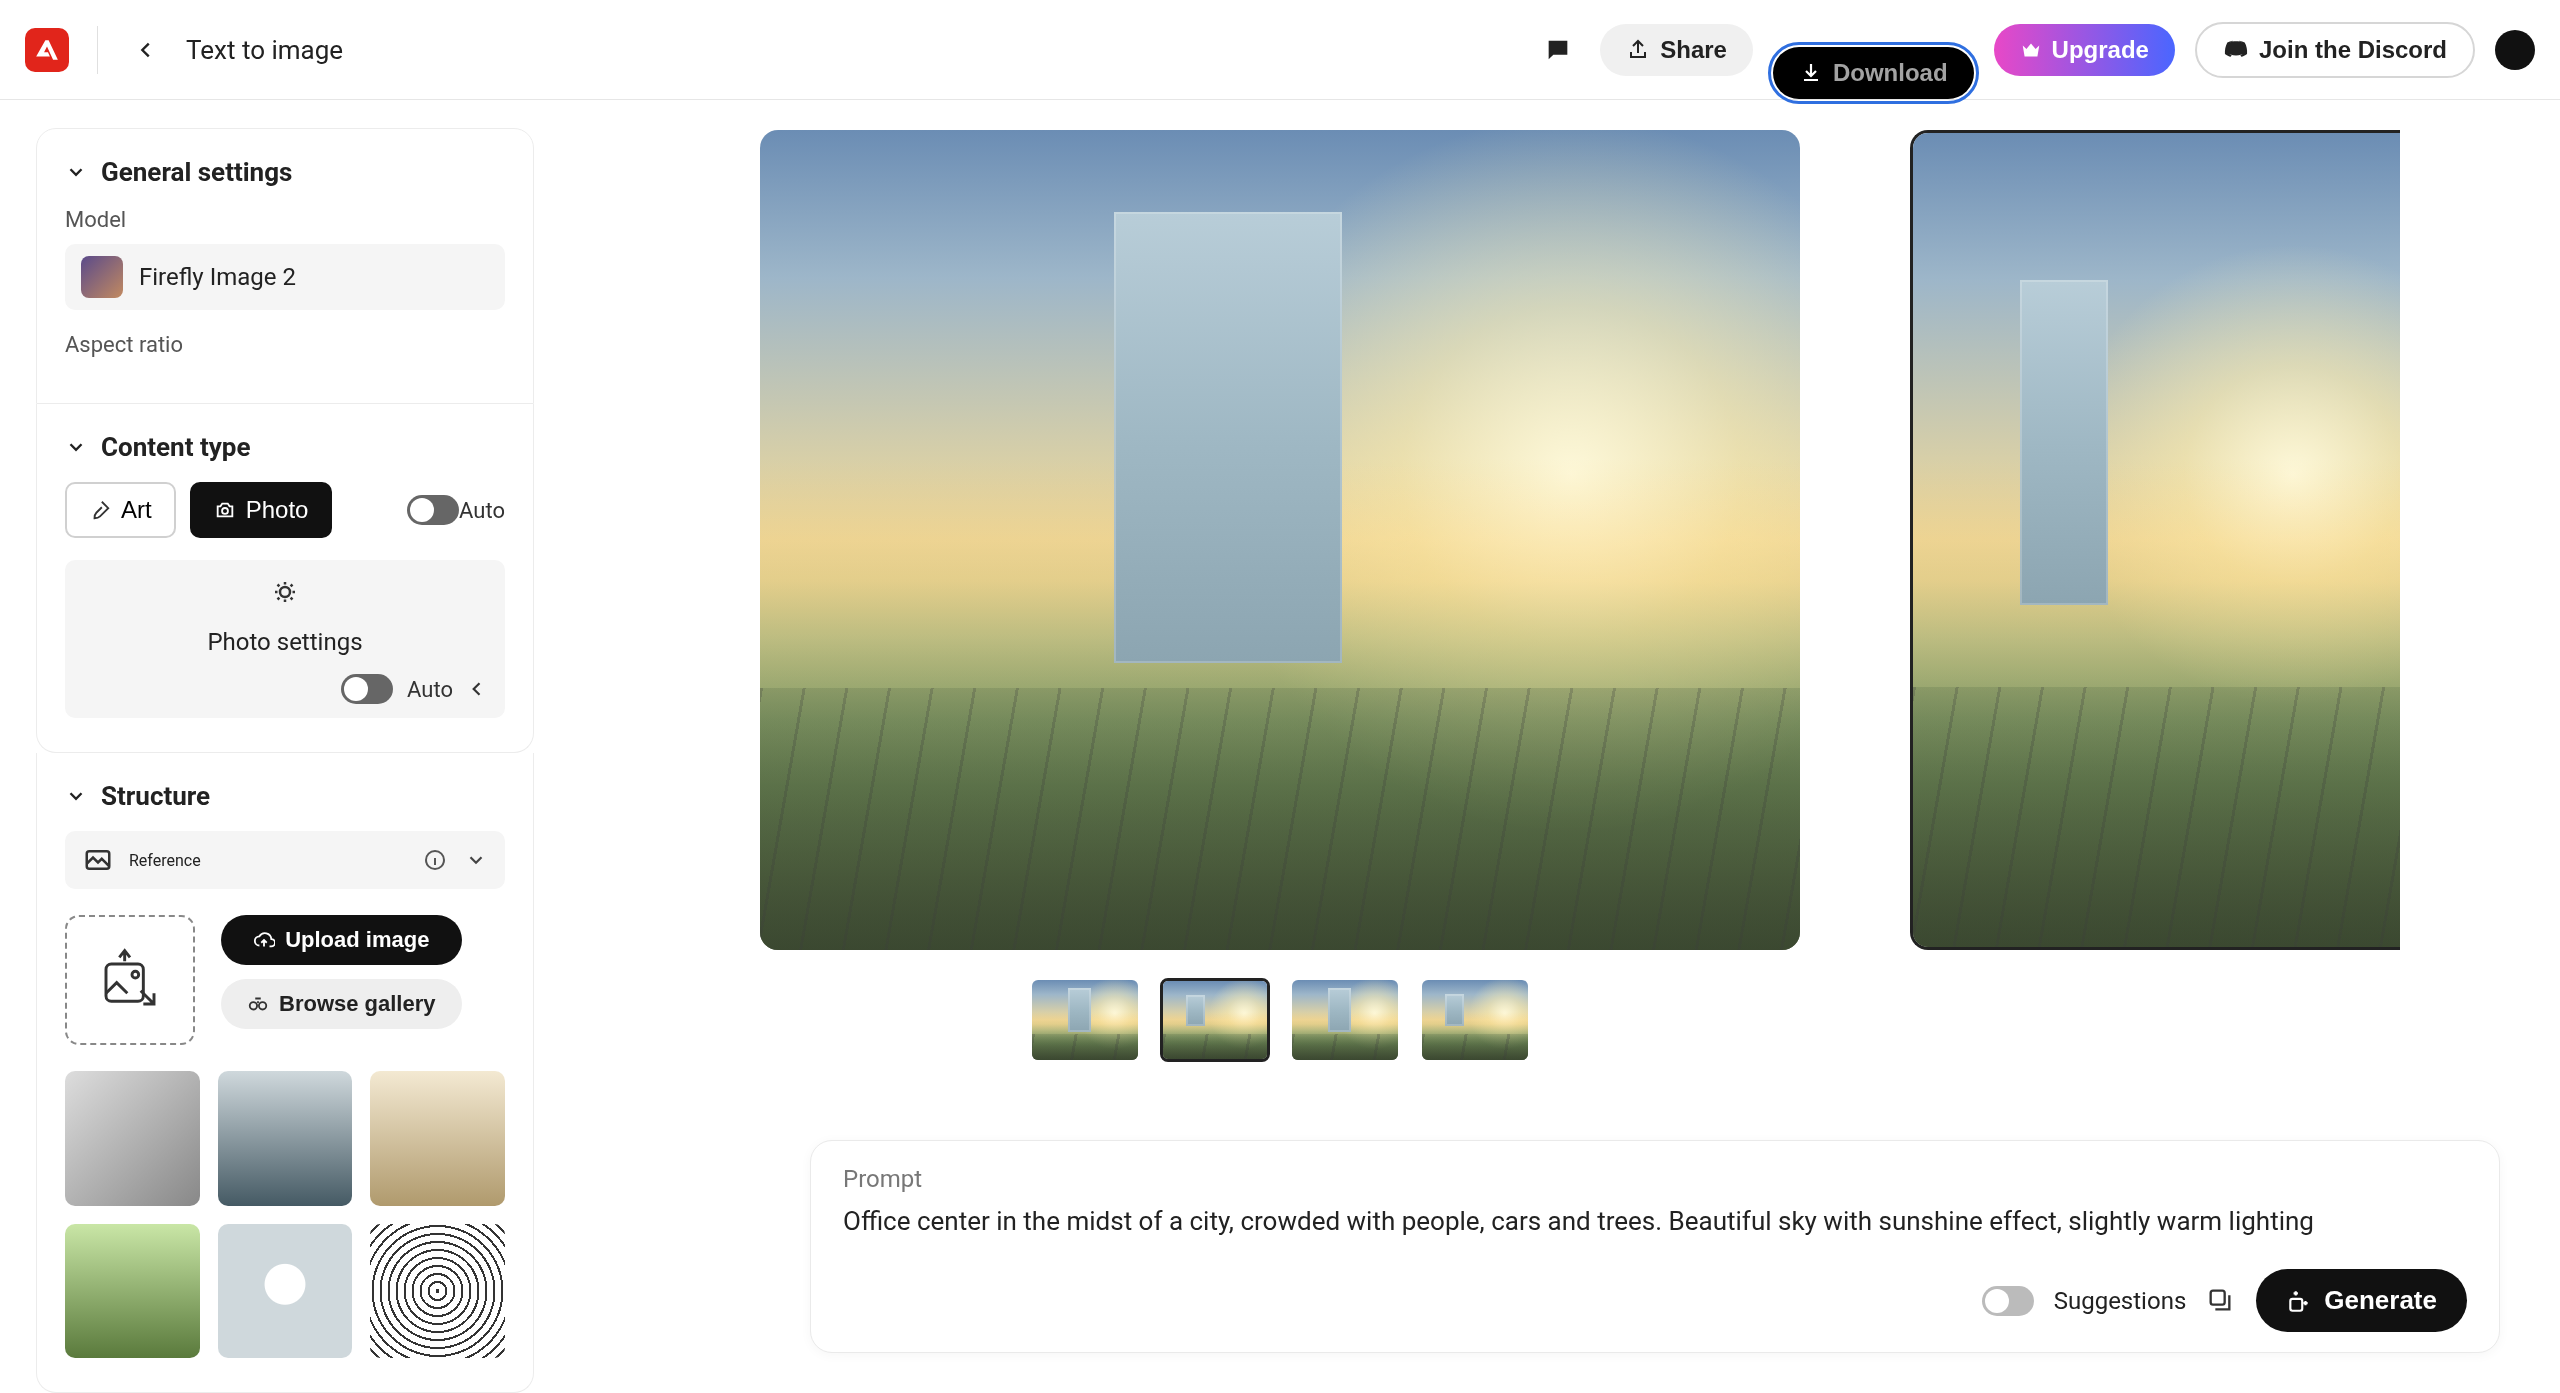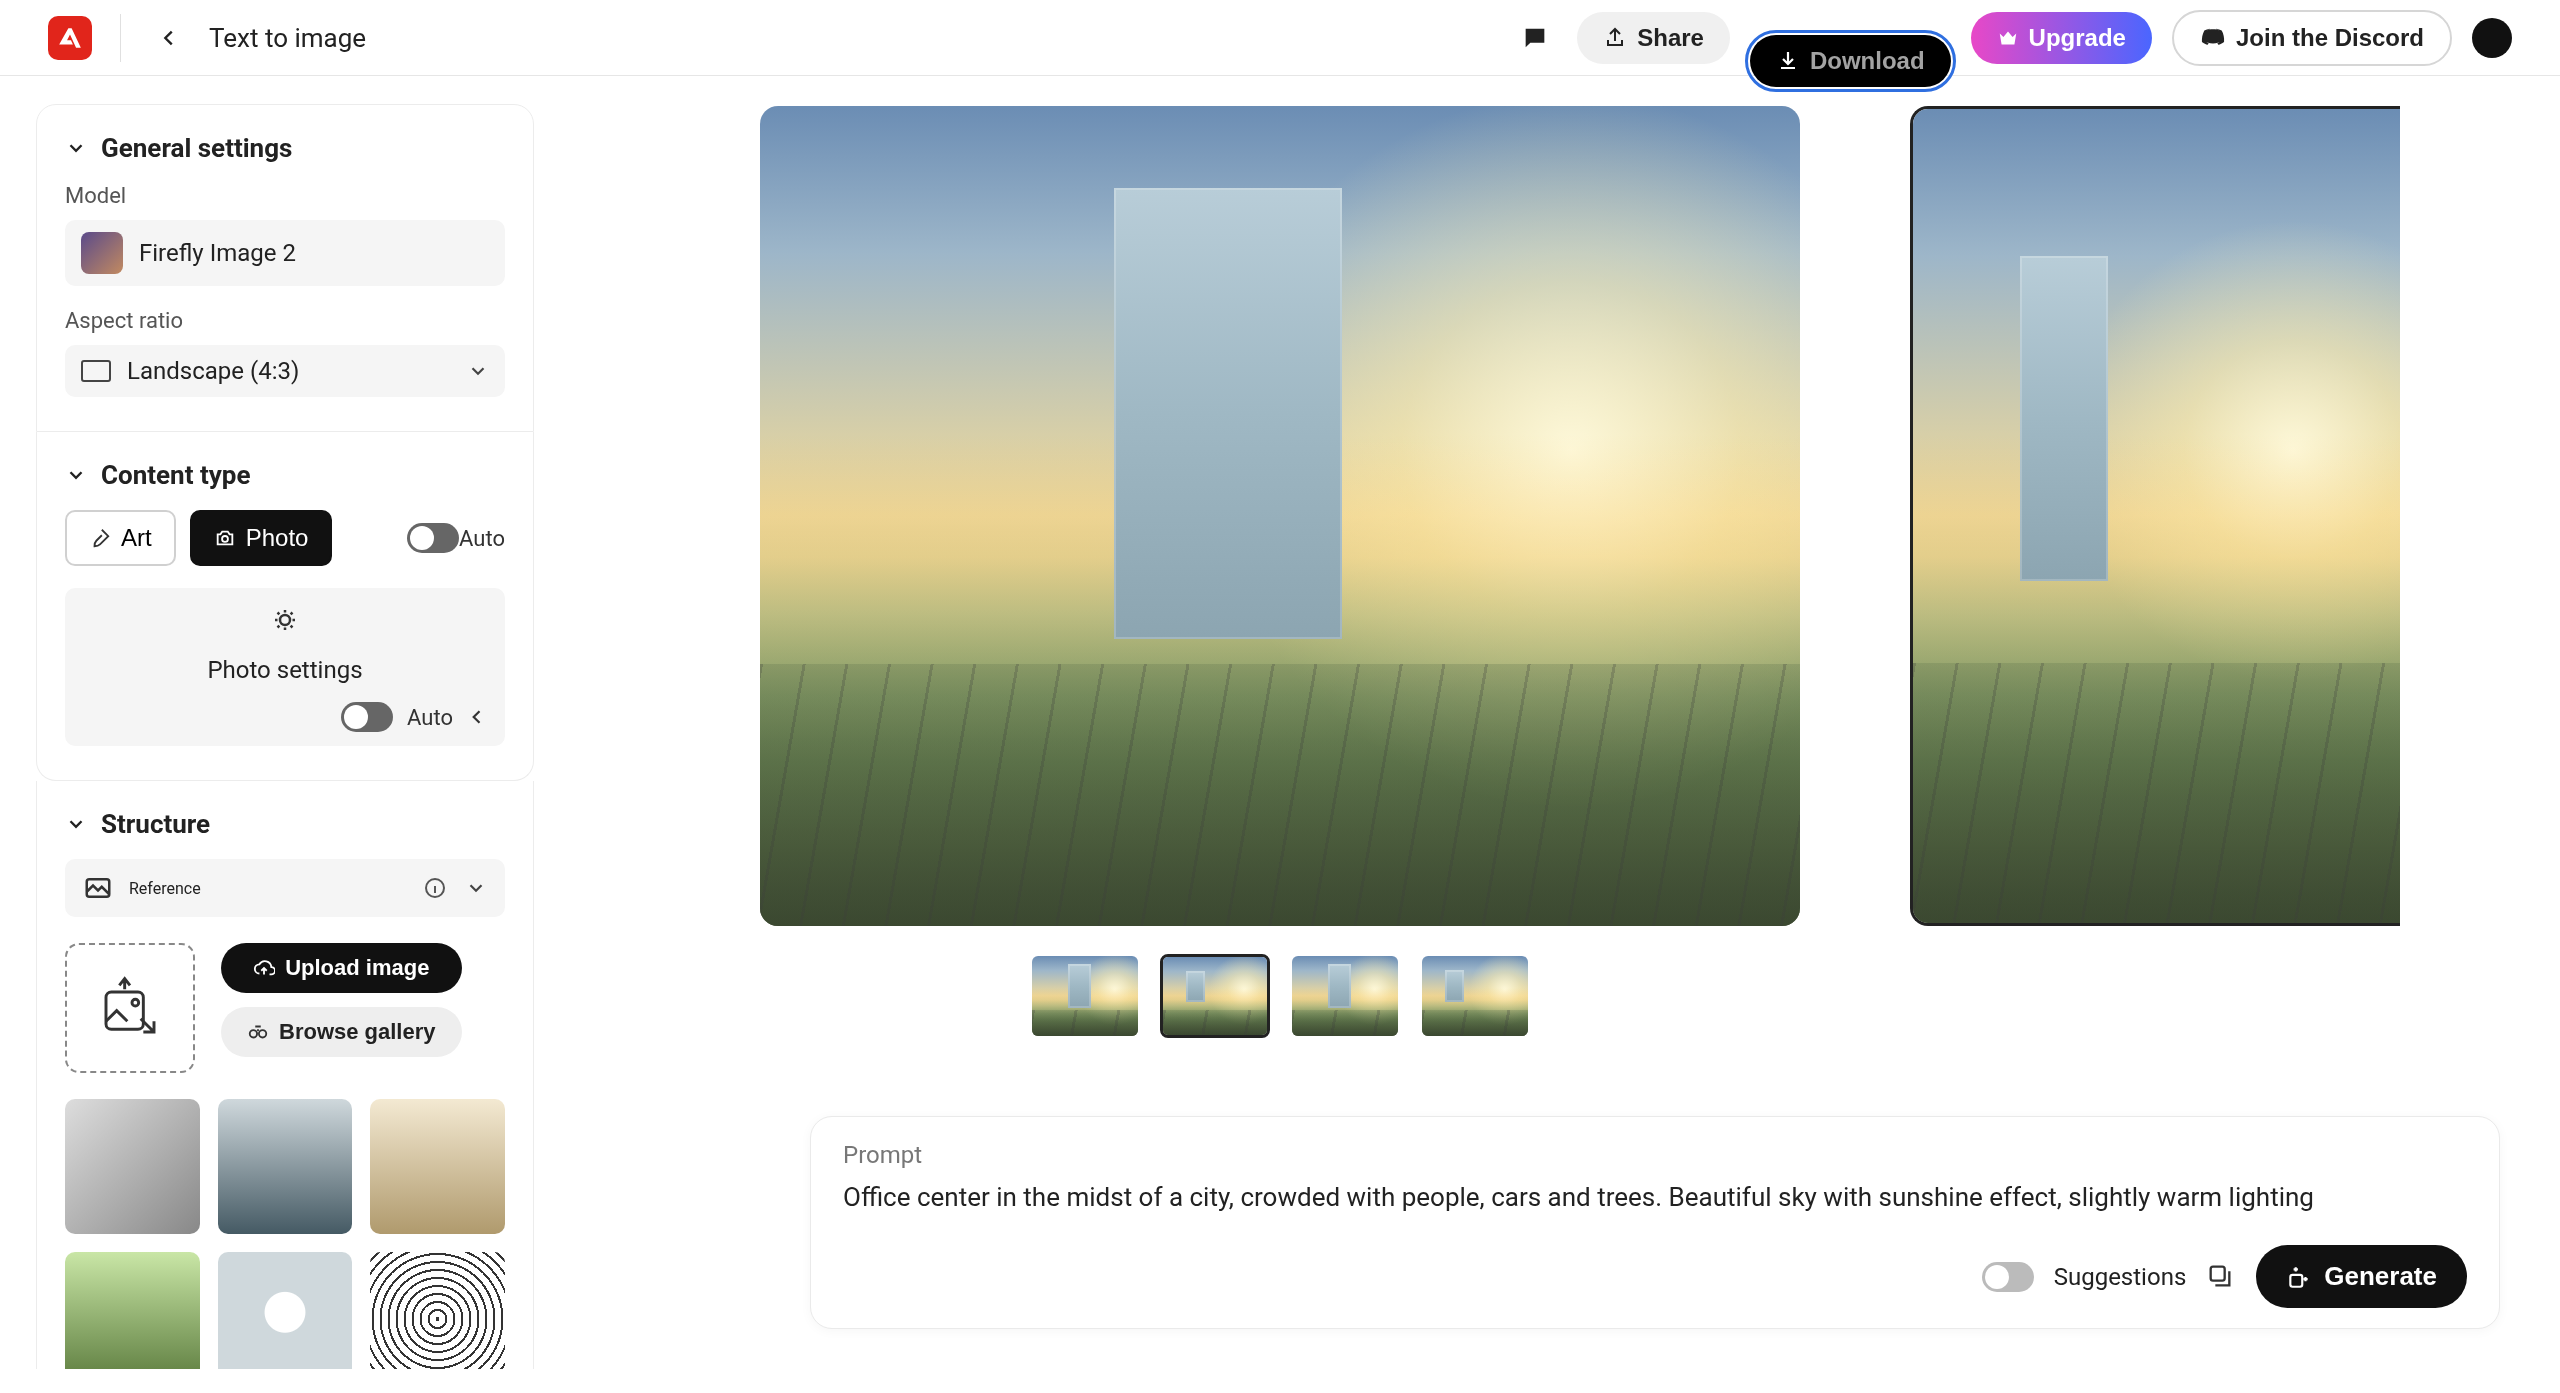--- a/index.html
+++ b/index.html
@@ -7,25 +7,25 @@
     font-family: -apple-system, BlinkMacSystemFont, "Segoe UI", Roboto, Helvetica, Arial, sans-serif;
     background: #fff;
     color: #222;
     width: 2560px;
     height: 1393px;
     overflow: hidden;
     transform-origin: top left;
   }
   
   .header {
-    height: 76px;
+    height: 100px;
     border-bottom: 1px solid #e6e6e6;
     display: flex;
     align-items: center;
-    padding: 0 48px;
+    padding: 0 25px;
     gap: 20px;
     justify-content: flex-end;
   }
   .logo {
     width: 44px; height: 44px;
     background: #e1251b;
     border-radius: 10px;
     display: flex; align-items: center; justify-content: center;
     color: #fff; font-weight: 700; font-size: 28px;
   }
@@ -253,29 +253,20 @@
             <path d="M6 9l6 6 6-6"></path>
           </svg>
         <span>General settings</span>
       </div>
       <div class="field-label">Model</div>
       <div class="selector">
         <div class="thumb"></div>
         <div class="label">Firefly Image 2</div>
       </div>
       <div class="field-label" style="margin-top:22px;">Aspect ratio</div>
-      <div class="selector">
-        <div class="aspect-ico"></div>
-        <div class="label">Landscape (4:3)</div>
-        <div class="chev">
-          <svg width="22" height="22" viewBox="0 0 24 24" fill="none" stroke="#444" stroke-width="2.4">
-              <path d="M6 9l6 6 6-6"></path>
-            </svg>
-        </div>
-      </div>
     </div>
 
     <div class="panel">
       <div class="section-header">
         <svg width="22" height="22" viewBox="0 0 24 24" fill="none" stroke="#222" stroke-width="2.6">
             <path d="M6 9l6 6 6-6"></path>
           </svg>
         <span>Content type</span>
       </div>
       <div class="toggle-row">

